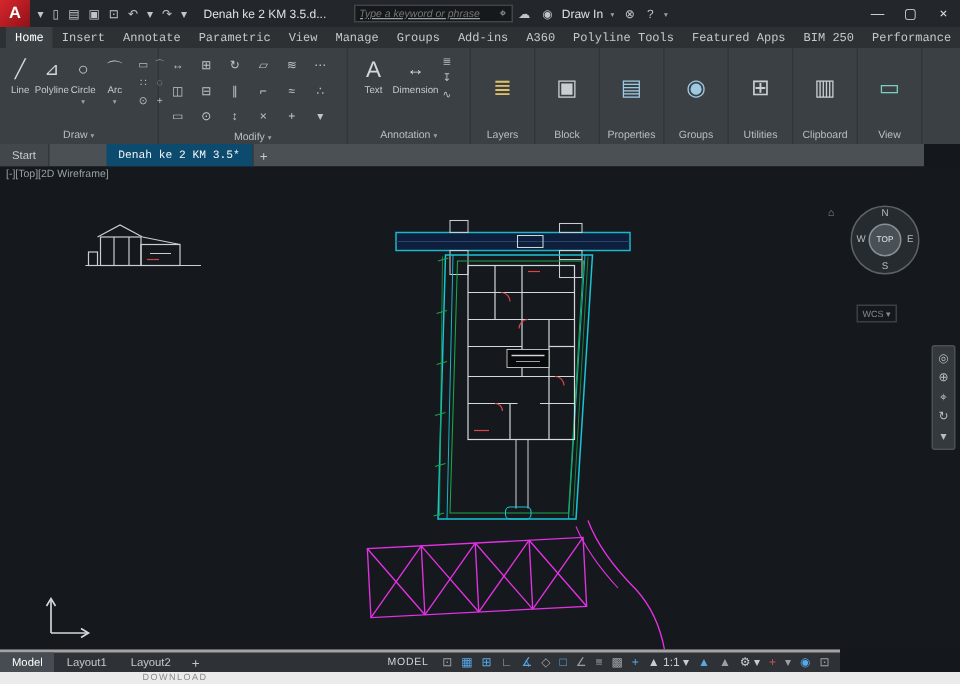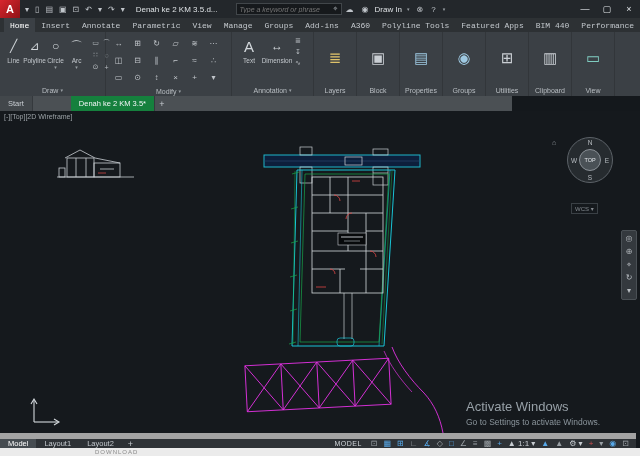--- a/index.html
+++ b/index.html
@@ -47,26 +47,26 @@
   .modgrid{display:grid;grid-template-columns:repeat(6,19px);grid-auto-rows:17px;}
   .modgrid span{font-size:8px;color:#c0c5ca;display:flex;align-items:center;justify-content:center;}
   .minicol{display:flex;flex-direction:column;gap:3px;margin-left:4px;margin-top:2px;}
   .minicol span{font-size:7px;color:#b9bec3;}
   .bigpanels{display:flex;}
   .bigpanel{width:43px;}
   .bglyph{font-size:15px;}
   .panel-fill{flex:1;}
 
   
-  .filetabs{position:absolute;top:96px;left:0;width:512px;height:15px;background:#4b5054;display:flex;align-items:stretch;}
+  .filetabs{position:absolute;top:96px;left:0;width:616px;height:15px;background:#4b5054;display:flex;align-items:stretch;}
   .ftabs{display:flex;align-items:stretch;}
   .ftab{display:flex;align-items:center;padding:0 8px;font-size:7.5px;color:#c8cdd2;background:#42474b;border-right:1px solid #35393d;white-space:nowrap;}
   .ftab.start{margin-right:38px;}
   .ftab.alt{background:#5c7380;color:#eef3f6;}
-  .ftab.active{background:#15803d;color:#f2f5f7;}
+  .ftab.active{background:#0c4a6e;color:#f2f5f7;font-family:Liberation Mono, monospace;}
   .ftab-add{width:14px;display:flex;align-items:center;justify-content:center;color:#c8cdd2;font-size:9px;}
 
   
   .drawing{position:absolute;top:111px;left:0;width:640px;height:322px;background:#15191d;overflow:hidden;}
   .drawing svg{position:absolute;left:0;top:0;}
   .vp-controls{position:absolute;left:4px;top:2px;font-size:7px;color:#9aa0a5;}
   .vc-home{position:absolute;left:552px;top:28px;font-size:7px;color:#8a9096;}
   .viewcube{position:absolute;left:567px;top:26px;width:46px;height:46px;border:1px solid #5c6268;border-radius:50%;background:rgba(60,66,71,.45);}
   .vcl{position:absolute;font-size:6.5px;color:#b8bdc2;}
   .vc-n{top:1px;left:50%;transform:translateX(-50%);}
@@ -75,21 +75,21 @@
   .vc-e{right:3px;top:50%;transform:translateY(-50%);}
   .vc-top{position:absolute;left:50%;top:50%;transform:translate(-50%,-50%);width:22px;height:22px;border-radius:50%;background:#4a5156;border:1px solid #8a9096;color:#e2e6ea;font-size:5.5px;display:flex;align-items:center;justify-content:center;}
   .wcs{position:absolute;left:571px;top:92px;font-size:6px;color:#848a90;border:1px solid #3a4045;padding:1px 3px;}
   .navbar{position:absolute;left:621px;top:119px;width:16px;background:rgba(58,63,68,.85);border:1px solid #4a5055;border-radius:2px;display:flex;flex-direction:column;align-items:center;padding:4px 0;gap:5px;}
   .navicon{font-size:8px;color:#b8bdc2;line-height:8px;}
   .watermark{position:absolute;left:466px;top:288px;}
   .wm1{font-size:13px;color:#97a0a7;}
   .wm2{font-size:8.5px;color:#8a949b;margin-top:3px;}
 
   
-  .statusbar{position:absolute;top:433px;left:0;width:636px;height:15px;background:#2e3236;border-top:6px solid #a3a3a3;display:flex;align-items:stretch;}
+  .statusbar{position:absolute;top:433px;left:0;width:560px;height:15px;background:#2e3236;border-top:2px solid #a3a3a3;display:flex;align-items:stretch;}
   .ltabs{display:flex;align-items:stretch;}
   .ltab{display:flex;align-items:center;padding:0 8px;font-size:7.5px;color:#c3c8cd;}
   .ltab.active{background:#464c51;color:#ffffff;}
   .ltab-add{display:flex;align-items:center;padding:0 6px;color:#c3c8cd;font-size:9px;}
   .sb-spacer{flex:1;}
   .sb-model{display:flex;align-items:center;padding:0 6px;font-size:7px;color:#d0d5da;letter-spacing:.5px;}
   .sb-icons{display:flex;align-items:center;padding-right:4px;}
   .sb-icons span{padding:0 3px;font-size:8px;white-space:nowrap;}
 
   
@@ -138,21 +138,21 @@
       <span class="rtab">Insert</span>
       <span class="rtab">Annotate</span>
       <span class="rtab">Parametric</span>
       <span class="rtab">View</span>
       <span class="rtab">Manage</span>
       <span class="rtab">Groups</span>
       <span class="rtab">Add-ins</span>
       <span class="rtab">A360</span>
       <span class="rtab">Polyline Tools</span>
       <span class="rtab">Featured Apps</span>
-      <span class="rtab">BIM 440</span>
+      <span class="rtab">BIM 250</span>
       <span class="rtab">Performance</span>
     </div>
   <div class="spacer"></div>
   <span class="rtab-opt">◫</span>
 </div>
 
 <div class="ribbon">
   <div class="panel" style="width:106px">
     <div class="panel-content">
       <div class="tools">
@@ -440,24 +440,20 @@
   </div>
   <div class="wcs">WCS ▾</div>
   <div class="navbar">
 
   <span class="navicon">◎</span>
       <span class="navicon">⊕</span>
       <span class="navicon">⌖</span>
       <span class="navicon">↻</span>
       <span class="navicon">▾</span>
     </div>
-  <div class="watermark">
-    <div class="wm1">Activate Windows</div>
-    <div class="wm2">Go to Settings to activate Windows.</div>
-  </div>
 </div>
 
 <div class="statusbar">
   <div class="ltabs">
 
   <div class="ltab active">Model</div>
       <div class="ltab">Layout1</div>
       <div class="ltab">Layout2</div>
     </div>
   <div class="ltab-add">+</div>

